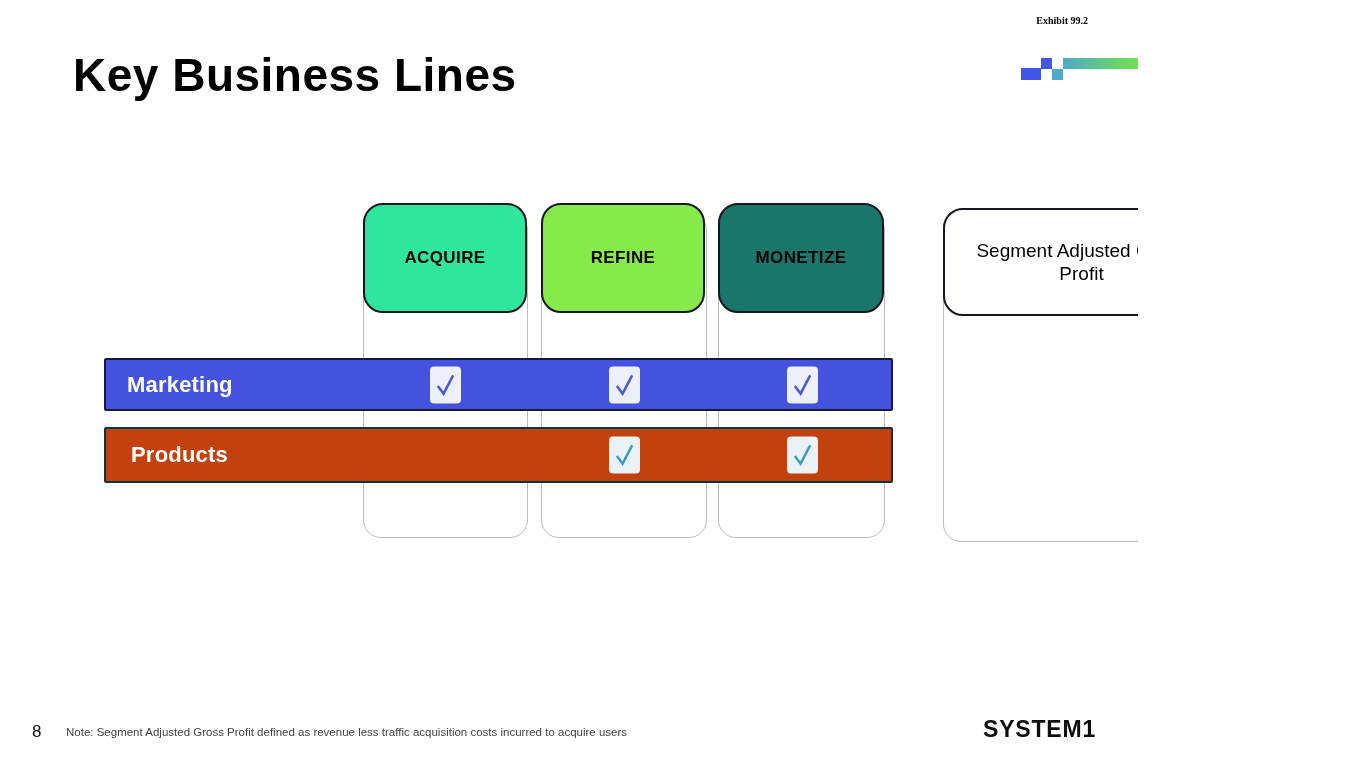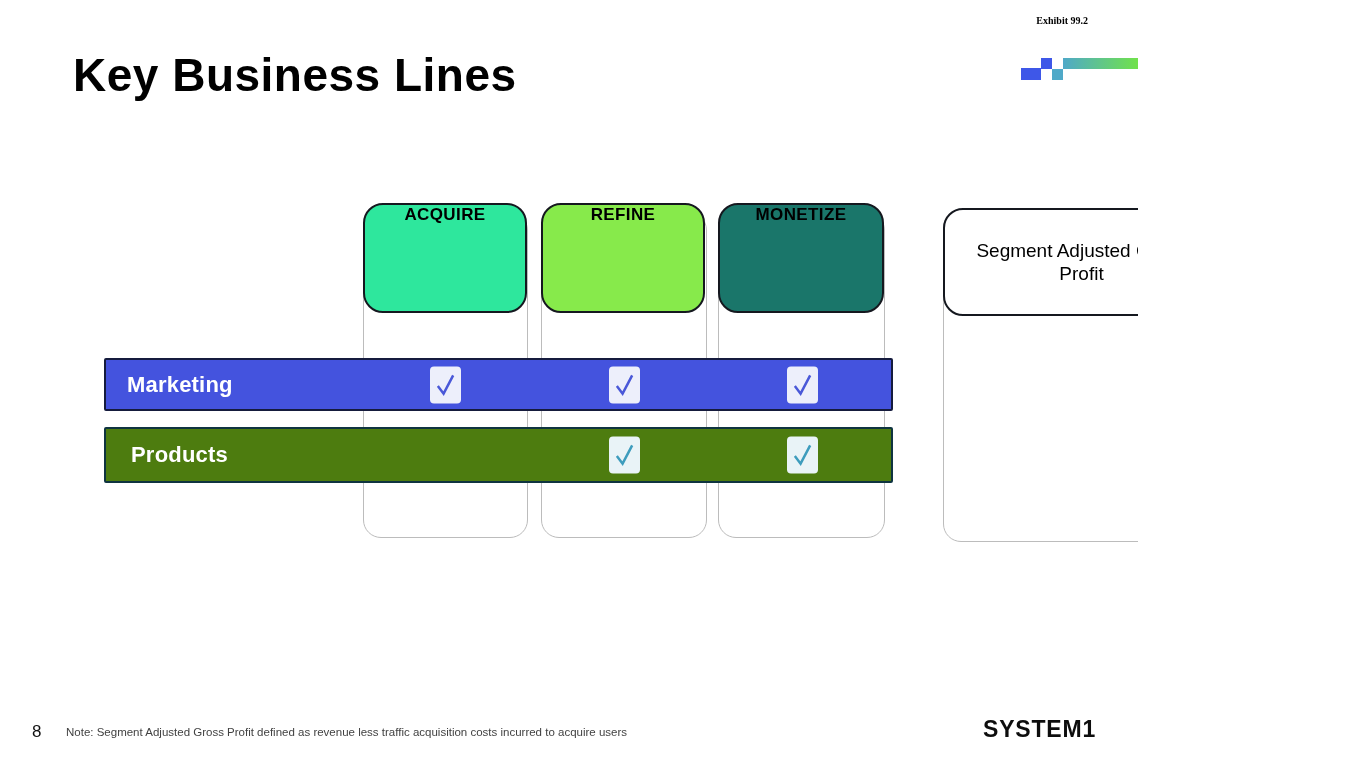--- a/index.html
+++ b/index.html
@@ -25,21 +25,21 @@
     background:linear-gradient(to right,#4fa9c8,#71e24b);}
   
   .track{position:absolute;border:1px solid #bcbcbc;border-radius:18px;background:transparent;}
   .track1{left:363px;top:212px;width:163px;height:324px;}
   .track2{left:541px;top:212px;width:164px;height:324px;}
   .track3{left:718px;top:212px;width:165px;height:324px;}
   .track4{left:943px;top:210px;width:277px;height:330px;}
   
   .stage{
     position:absolute;top:203px;height:110px;border:2px solid #15181f;border-radius:20px;
-    display:flex;justify-content:center;box-sizing:border-box;
+    display:flex;align-items:center;justify-content:center;box-sizing:border-box;
     font-size:17px;font-weight:bold;color:#000;letter-spacing:.4px;
   }
   .stage1{left:363px;width:164px;}
   .stage2{left:541px;width:164px;}
   .stage3{left:718px;width:166px;}
   .profit-head{
     position:absolute;left:943px;top:208px;width:277px;height:108px;
     border:2px solid #15181f;border-radius:20px;background:#fff;box-sizing:border-box;
     display:flex;align-items:center;justify-content:center;text-align:center;
     font-size:19px;font-weight:normal;color:#000;line-height:1.22;padding:0 22px;
@@ -129,21 +129,21 @@
         <path d="M4 16 L10 24 L20 5" fill="none" class="check-blue" stroke-width="2.6"></path>
       </svg>
     </span>
     <span class="cbox cb3">
       <svg viewBox="0 0 24 30">
         <path d="M4 16 L10 24 L20 5" fill="none" class="check-blue" stroke-width="2.6"></path>
       </svg>
     </span>
   </div>
 
-  <div class="bl-row row-products" style="background: #4d7c0f;">
+  <div class="bl-row row-products" style="background: #c2410c;">
     <span class="bl-label">Products</span>
     <span class="cbox cb2">
       <svg viewBox="0 0 24 30">
         <path d="M4 16 L10 24 L20 5" fill="none" class="check-teal" stroke-width="2.6"></path>
       </svg>
     </span>
     <span class="cbox cb3">
       <svg viewBox="0 0 24 30">
         <path d="M4 16 L10 24 L20 5" fill="none" class="check-teal" stroke-width="2.6"></path>
       </svg>

